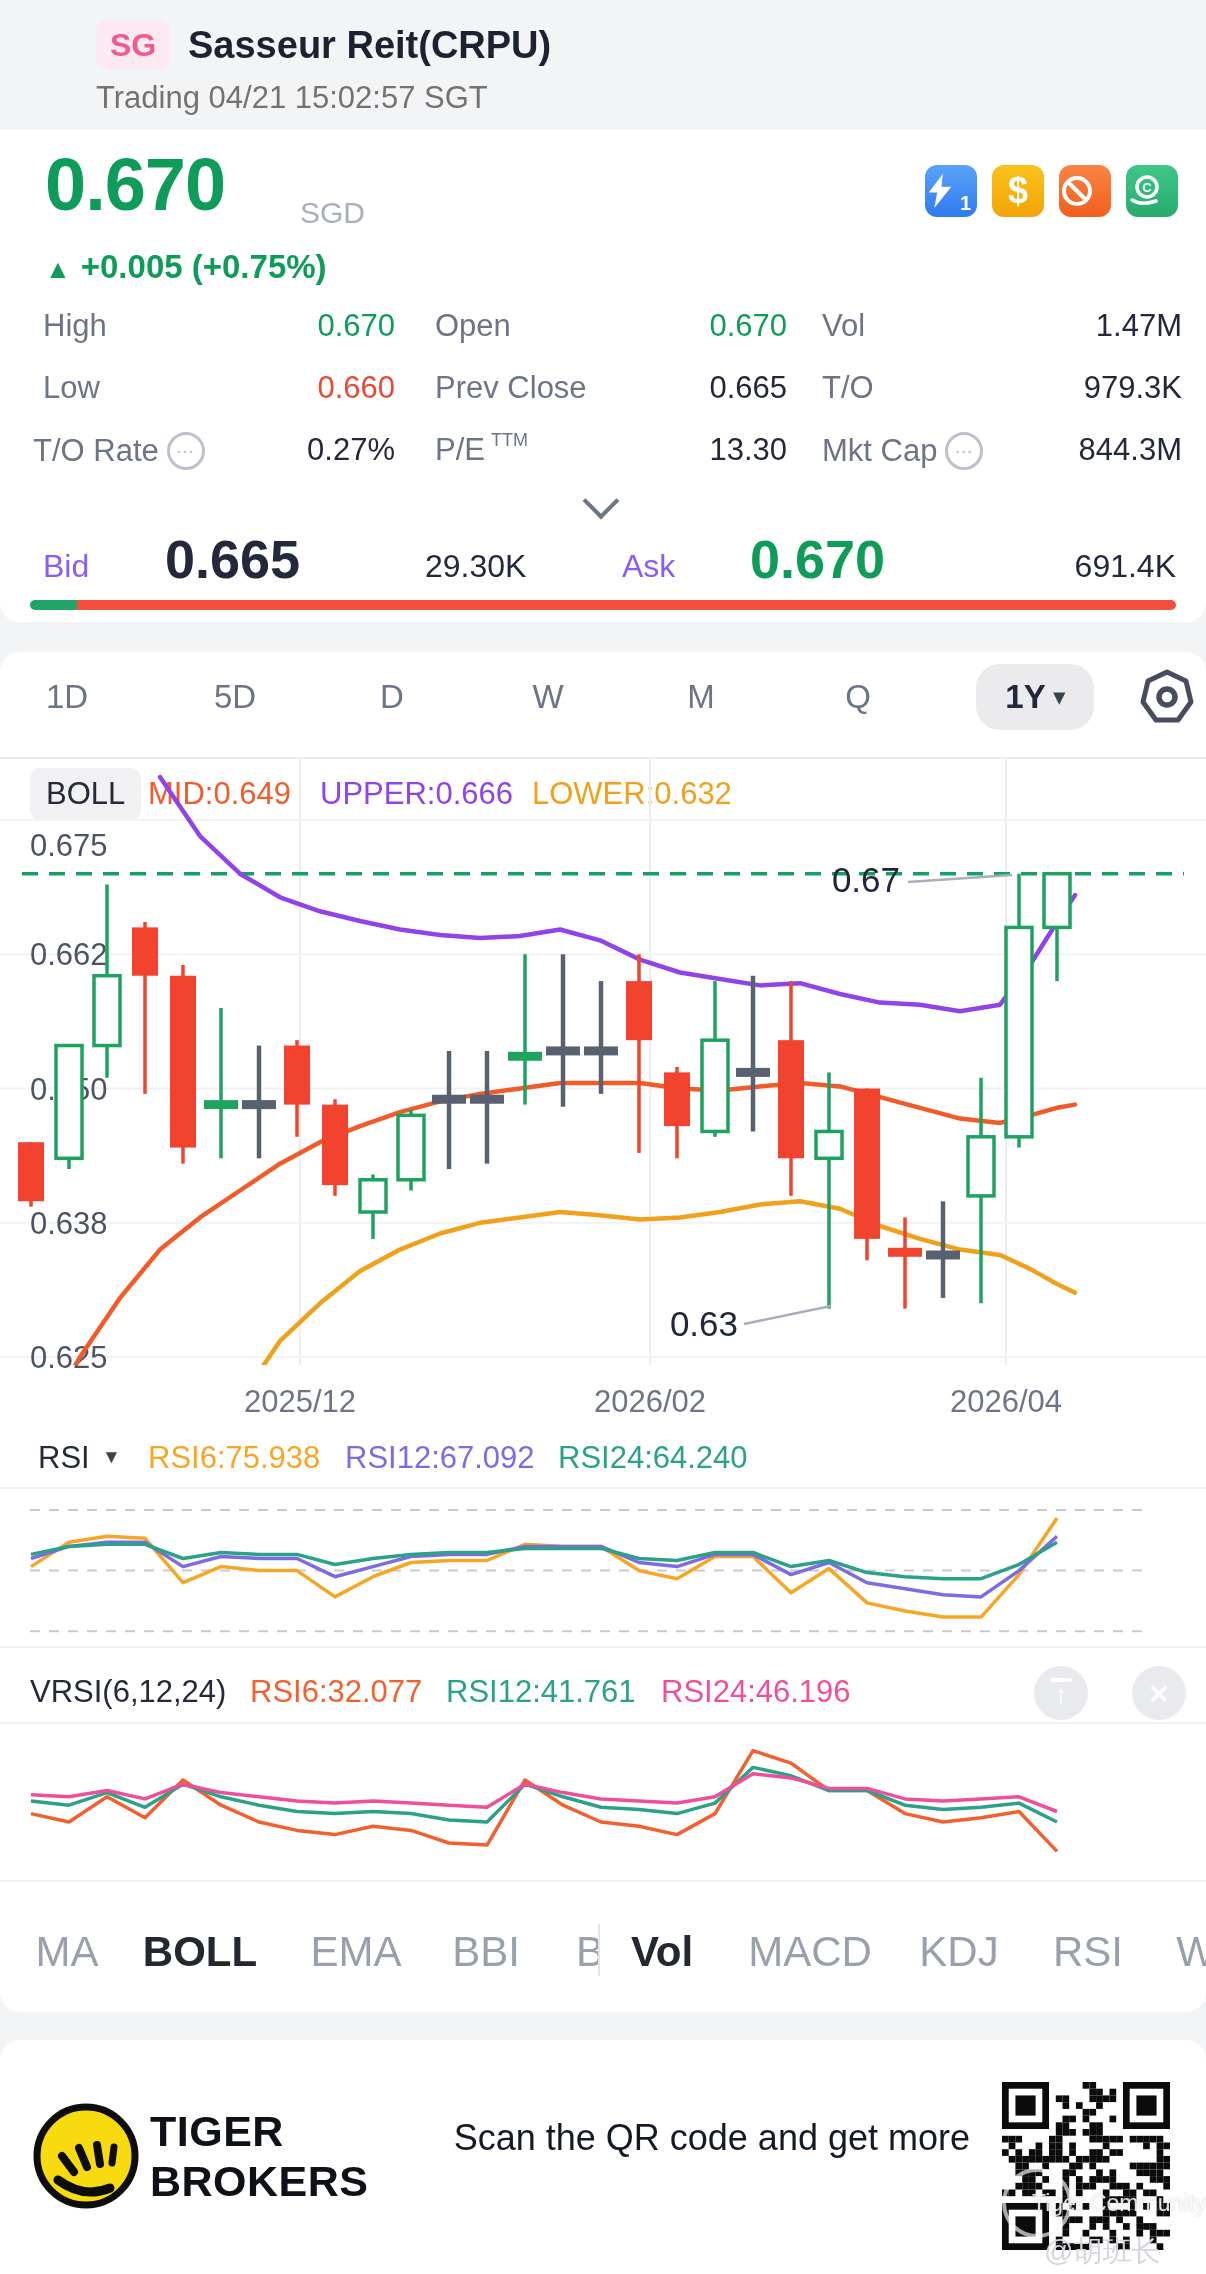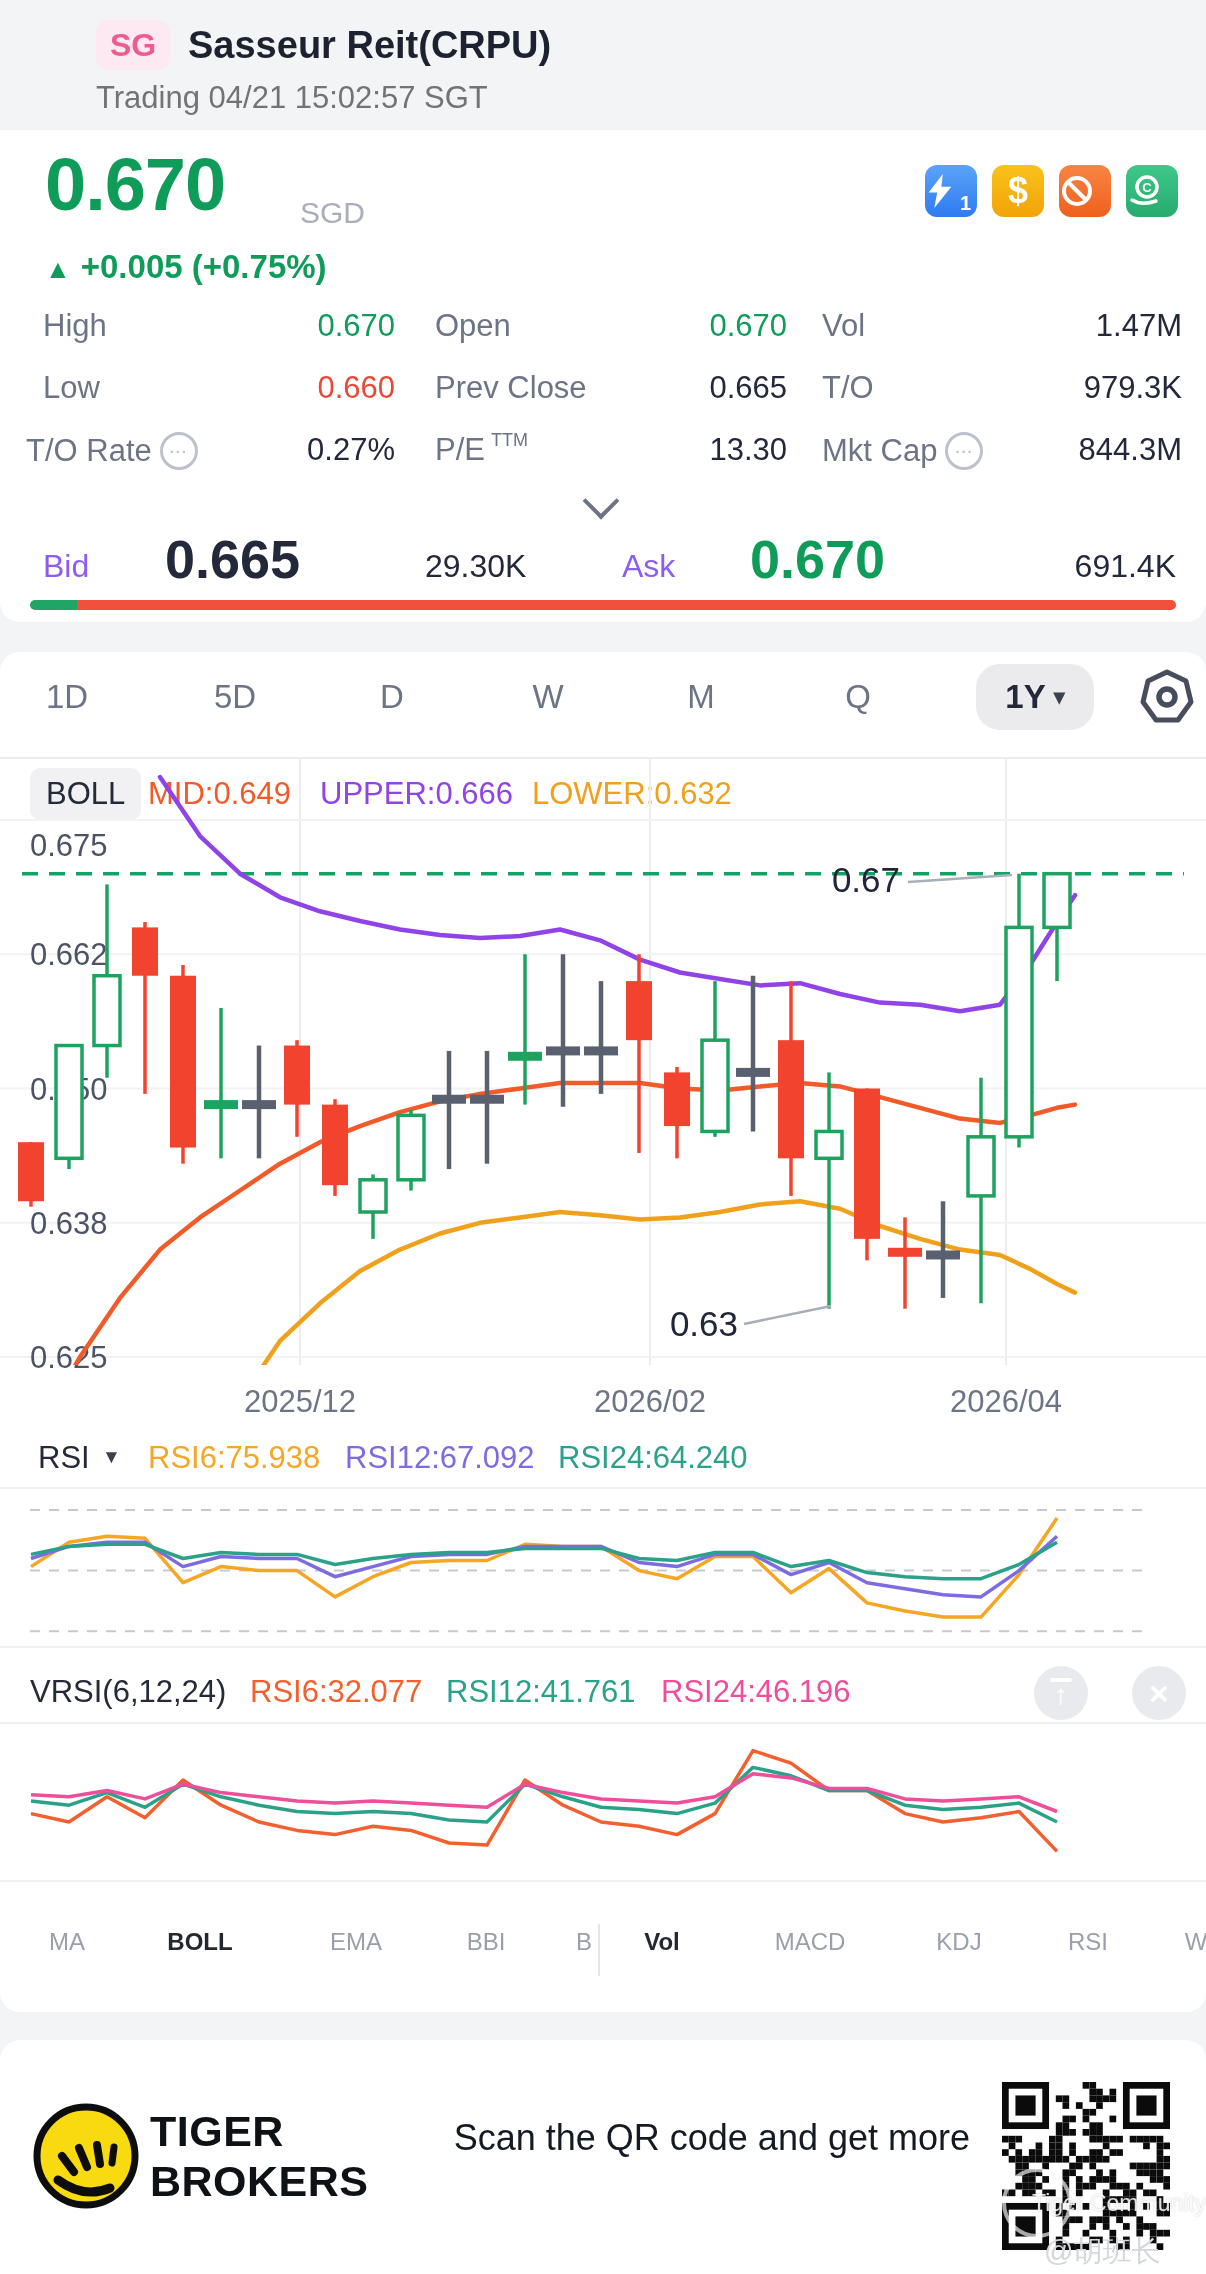--- a/index.html
+++ b/index.html
@@ -46,21 +46,21 @@
   #rsi-name{left:38px;position:absolute;font-size:31px;color:#242a38}
   #rsi-caret{left:102px;position:absolute;font-size:19px;color:#3c414e;top:6px}
   #vrsi-name{left:30px;position:absolute;font-size:31px;color:#242a38}
   .hdiv{position:absolute;left:0;width:1206px;height:2px;background:#eef0f3}
   .circle-btn{position:absolute;top:1666px;width:54px;height:54px;border-radius:50%;background:#e9eaee;display:flex;align-items:center;justify-content:center}
   .circle-btn .x{color:#fff;font-size:34px;font-weight:700;line-height:1}
   .totop{display:flex;flex-direction:column;align-items:center}
   .totop .bar{width:22px;height:4px;background:#fff;border-radius:2px}
   .totop .arr{color:#fff;font-size:28px;font-weight:700;line-height:26px}
   
-  .btab{position:absolute;top:1928px;transform:translateX(-50%);font-size:24px;color:#9aa0ab;white-space:nowrap}
+  .btab{position:absolute;top:1928px;transform:translateX(-50%);font-size:42px;color:#9aa0ab;white-space:nowrap}
   .btab.active{color:#23272f;font-weight:700}
   #tab-divider{left:598px;top:1924px;width:2px;height:52px;background:#e4e5e9}
   .clipped{overflow:hidden;width:24px;transform:none}
   
   #brand-name{left:150px;top:2106px;font-size:43px;font-weight:800;color:#0e1116;line-height:50px;letter-spacing:.5px}
   #slogan{right:236px;top:2114px;font-size:36px;color:#141a24;text-align:right;line-height:48px;position:absolute}
   #qr-wrap{left:1002px;top:2082px;width:168px;height:168px}
   #qr-watermark{left:1032px;top:2190px;font-size:23px;color:rgba(255,255,255,.85);white-space:nowrap;text-shadow:0 0 2px rgba(120,120,120,.4)}
   #qr-logo-watermark{left:1002px;top:2168px;width:62px;height:62px;border:4px solid rgba(255,255,255,.65);border-radius:50%}
   #author-handle{left:1044px;top:2232px;font-size:29px;color:#d3d6db}
@@ -115,21 +115,21 @@
 </div>
 <div class="srow" style="top:370px">
   <span class="slabel" style="left:43px">Low</span>
     <span class="svalue down" style="left:215px;width:180px">0.660</span>
   <span class="slabel" style="left:435px">Prev Close</span>
     <span class="svalue" style="left:607px;width:180px">0.665</span>
   <span class="slabel" style="left:822px">T/O</span>
     <span class="svalue" style="left:1002px;width:180px">979.3K</span>
 </div>
 <div class="srow" style="top:432px">
-  <span class="slabel" style="left:26px">
+  <span class="slabel" style="left:33px">
       <span>T/O Rate</span>
       <span class="info-icon">···</span>
     </span>
   <span class="svalue" style="left:215px;width:180px">0.27%</span>
   <span class="slabel" style="left:435px">
       <span>P/E</span>
       <sup class="ttm">TTM</sup>
     </span>
   <span class="svalue" style="left:607px;width:180px">13.30</span>
   <span class="slabel" style="left:822px">

